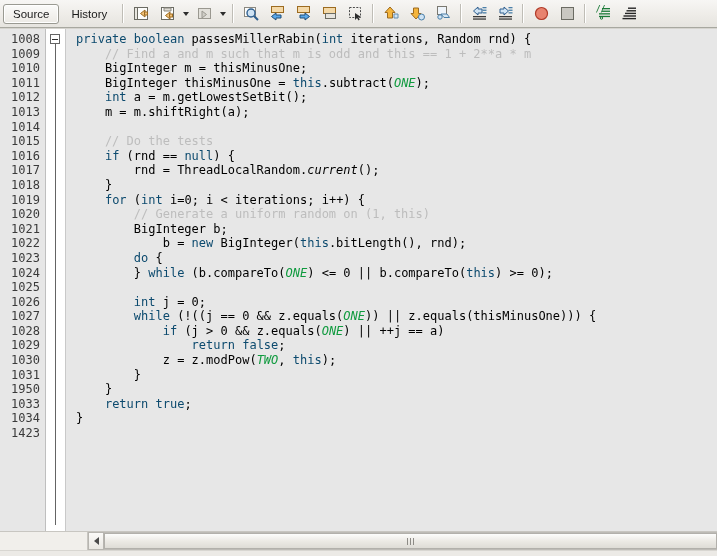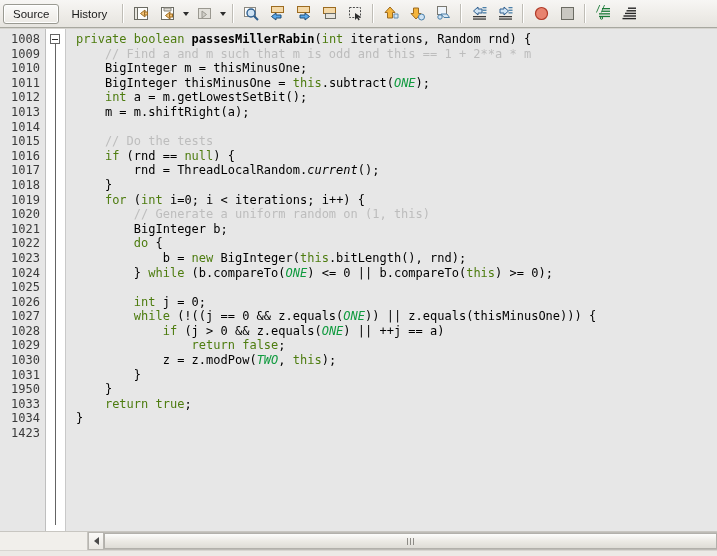--- a/index.html
+++ b/index.html
@@ -175,25 +175,25 @@
   }
   .code-line {
     font-family: "DejaVu Sans Mono", monospace;
     font-size: 12px;
     line-height: 14.6px;
     height: 14.6px;
     white-space: pre;
     color: #000000;
   }
   
-  .kw   { color: #4d7c0f; }
+  .kw   { color: #0c4a6e; }
   .cmt  { color: #bdbdbd; }
   .fld  { color: #0f9a3e; font-style: italic; }
   .mth  { color: #000000; font-style: italic; }
-  .mthb { color: #000000; font-weight: bold; }
+  .mthb { color: #000000; font-weight: normal; }
   .pln  { color: #000000; }
 
   
   .hscroll-row {
     height: 19px;
     min-height: 19px;
     display: flex;
     align-items: stretch;
     background: #eceae6;
     border-top: 1px solid #c8c6c1;
@@ -490,22 +490,22 @@
           <div class="code-line"><span class="pln">    </span><span class="kw">int</span><span class="pln"> a = m.getLowestSetBit();</span></div>
           <div class="code-line"><span class="pln">    m = m.shiftRight(a);</span></div>
           <div class="code-line">&nbsp;</div>
           <div class="code-line"><span class="cmt">    // Do the tests</span></div>
           <div class="code-line"><span class="pln">    </span><span class="kw">if</span><span class="pln"> (rnd == </span><span class="kw">null</span><span class="pln">) {</span></div>
           <div class="code-line"><span class="pln">        rnd = ThreadLocalRandom.</span><span class="mth">current</span><span class="pln">();</span></div>
           <div class="code-line"><span class="pln">    }</span></div>
           <div class="code-line"><span class="pln">    </span><span class="kw">for</span><span class="pln"> (</span><span class="kw">int</span><span class="pln"> i=0; i &lt; iterations; i++) {</span></div>
           <div class="code-line"><span class="cmt">        // Generate a uniform random on (1, this)</span></div>
           <div class="code-line"><span class="pln">        BigInteger b;</span></div>
+          <div class="code-line"><span class="pln">            b = </span><span class="kw">new</span><span class="pln"> BigInteger(</span><span class="kw">this</span><span class="pln">.bitLength(), rnd);</span></div>
           <div class="code-line"><span class="pln">        </span><span class="kw">do</span><span class="pln"> {</span></div>
-          <div class="code-line"><span class="pln">            b = </span><span class="kw">new</span><span class="pln"> BigInteger(</span><span class="kw">this</span><span class="pln">.bitLength(), rnd);</span></div>
           <div class="code-line"><span class="pln">        } </span><span class="kw">while</span><span class="pln"> (b.compareTo(</span><span class="fld">ONE</span><span class="pln">) &lt;= 0 || b.compareTo(</span><span class="kw">this</span><span class="pln">) &gt;= 0);</span></div>
           <div class="code-line">&nbsp;</div>
           <div class="code-line"><span class="pln">        </span><span class="kw">int</span><span class="pln"> j = 0;</span></div>
           <div class="code-line"><span class="pln">        </span><span class="kw">while</span><span class="pln"> (!((j == 0 &amp;&amp; z.equals(</span><span class="fld">ONE</span><span class="pln">)) || z.equals(thisMinusOne))) {</span></div>
           <div class="code-line"><span class="pln">            </span><span class="kw">if</span><span class="pln"> (j &gt; 0 &amp;&amp; z.equals(</span><span class="fld">ONE</span><span class="pln">) || ++j == a)</span></div>
           <div class="code-line"><span class="pln">                </span><span class="kw">return</span><span class="pln"> </span><span class="kw">false</span><span class="pln">;</span></div>
           <div class="code-line"><span class="pln">            z = z.modPow(</span><span class="fld">TWO</span><span class="pln">, </span><span class="kw">this</span><span class="pln">);</span></div>
           <div class="code-line"><span class="pln">        }</span></div>
           <div class="code-line"><span class="pln">    }</span></div>
           <div class="code-line"><span class="pln">    </span><span class="kw">return</span><span class="pln"> </span><span class="kw">true</span><span class="pln">;</span></div>

